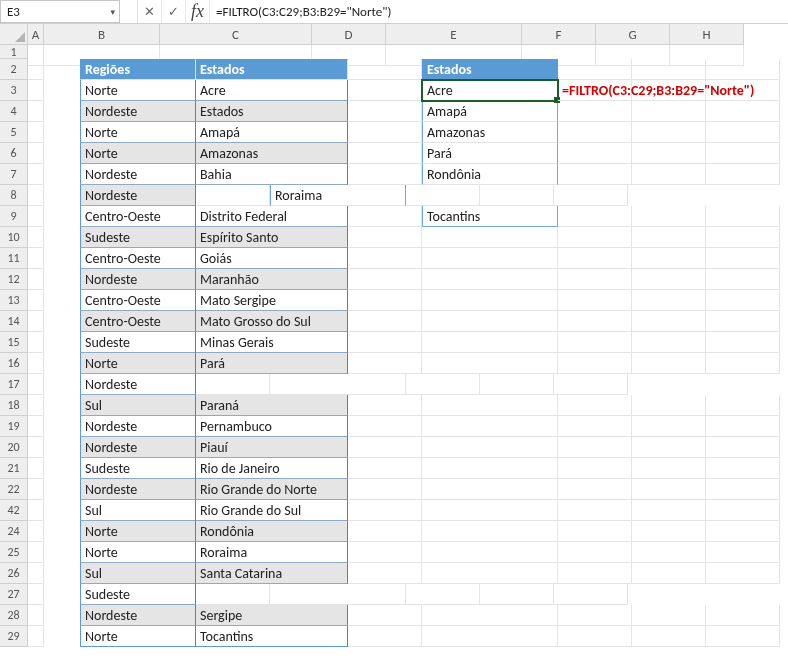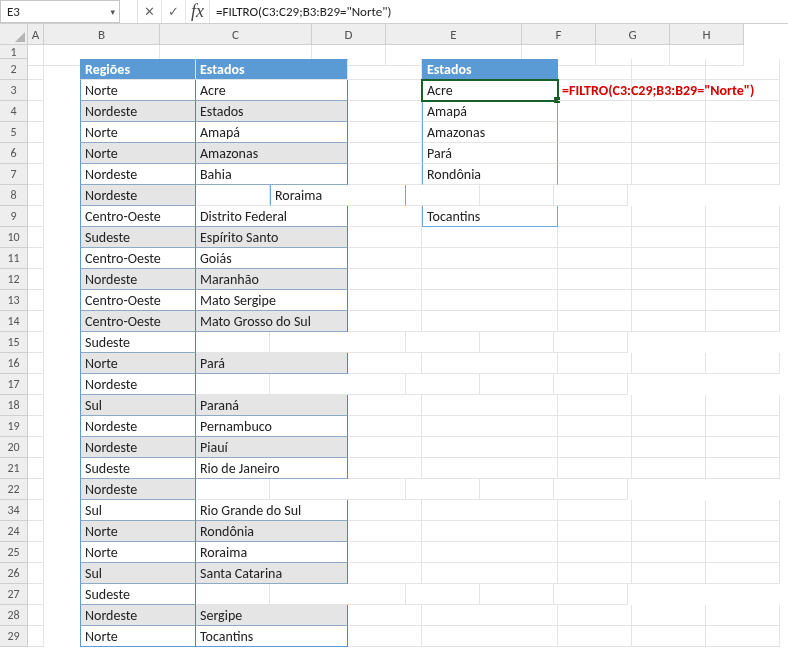--- a/index.html
+++ b/index.html
@@ -224,21 +224,21 @@
       <div class="rh">13</div>
       <div class="rh">14</div>
       <div class="rh">15</div>
       <div class="rh">16</div>
       <div class="rh">17</div>
       <div class="rh">18</div>
       <div class="rh">19</div>
       <div class="rh">20</div>
       <div class="rh">21</div>
       <div class="rh">22</div>
-      <div class="rh">34</div>
+      <div class="rh">42</div>
       <div class="rh">24</div>
       <div class="rh">25</div>
       <div class="rh">26</div>
       <div class="rh">27</div>
       <div class="rh">28</div>
       <div class="rh">29</div>
     </div>
   </div>
 
   <div class="left-stack" style="flex:1">
@@ -404,20 +404,21 @@
         <div class="cell cD"></div>
         <div class="cell cE"></div>
         <div class="cell cF"></div>
         <div class="cell cG"></div>
         <div class="cell cH"></div>
       </div>
 
       <div class="row">
         <div class="cell cA"></div>
         <div class="cell cB tbody-cell tbody-left">Sudeste</div>
+        <div class="cell cC tbody-cell">Minas Gerais</div>
         <div class="cell cD"></div>
         <div class="cell cE"></div>
         <div class="cell cF"></div>
         <div class="cell cG"></div>
         <div class="cell cH"></div>
       </div>
 
       <div class="row">
         <div class="cell cA"></div>
         <div class="cell cB tbody-cell tbody-left band">Norte</div>
@@ -479,20 +480,21 @@
         <div class="cell cD"></div>
         <div class="cell cE"></div>
         <div class="cell cF"></div>
         <div class="cell cG"></div>
         <div class="cell cH"></div>
       </div>
 
       <div class="row">
         <div class="cell cA"></div>
         <div class="cell cB tbody-cell tbody-left band">Nordeste</div>
+        <div class="cell cC tbody-cell band">Rio Grande do Norte</div>
         <div class="cell cD"></div>
         <div class="cell cE"></div>
         <div class="cell cF"></div>
         <div class="cell cG"></div>
         <div class="cell cH"></div>
       </div>
 
       <div class="row">
         <div class="cell cA"></div>
         <div class="cell cB tbody-cell tbody-left">Sul</div>

